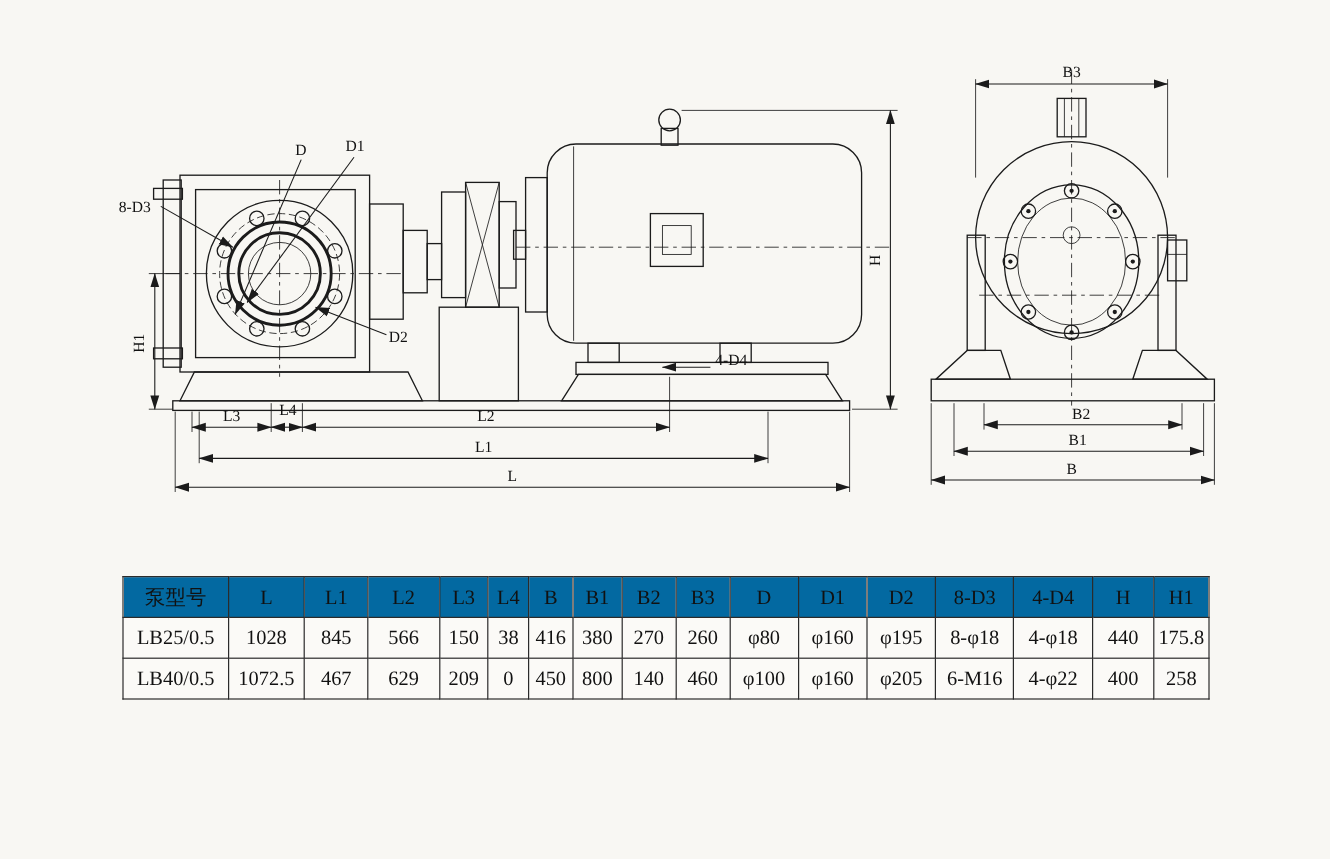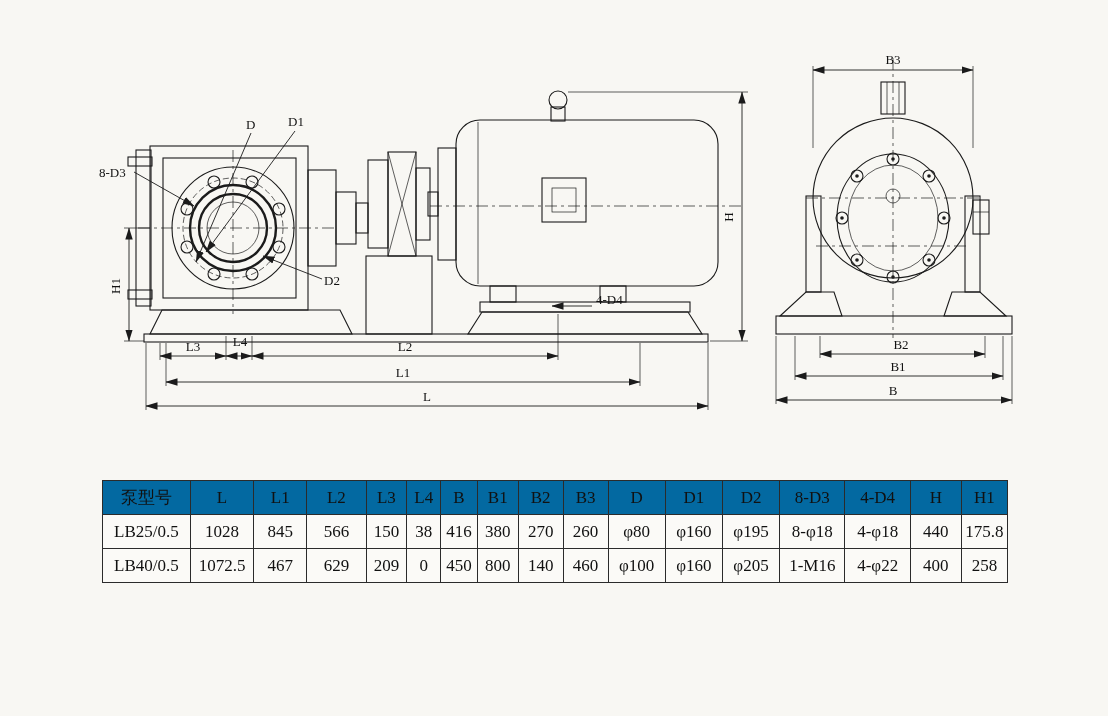--- a/index.html
+++ b/index.html
@@ -301,21 +301,21 @@
           <td>629</td>
           <td>209</td>
           <td>0</td>
           <td>450</td>
           <td>800</td>
           <td>140</td>
           <td>460</td>
           <td>φ100</td>
           <td>φ160</td>
           <td>φ205</td>
-          <td>1-M16</td>
+          <td>6-M16</td>
           <td>4-φ22</td>
           <td>400</td>
           <td>258</td>
         </tr>
       </tbody>
   </table>
 
 </div>
 
 </body></html>

